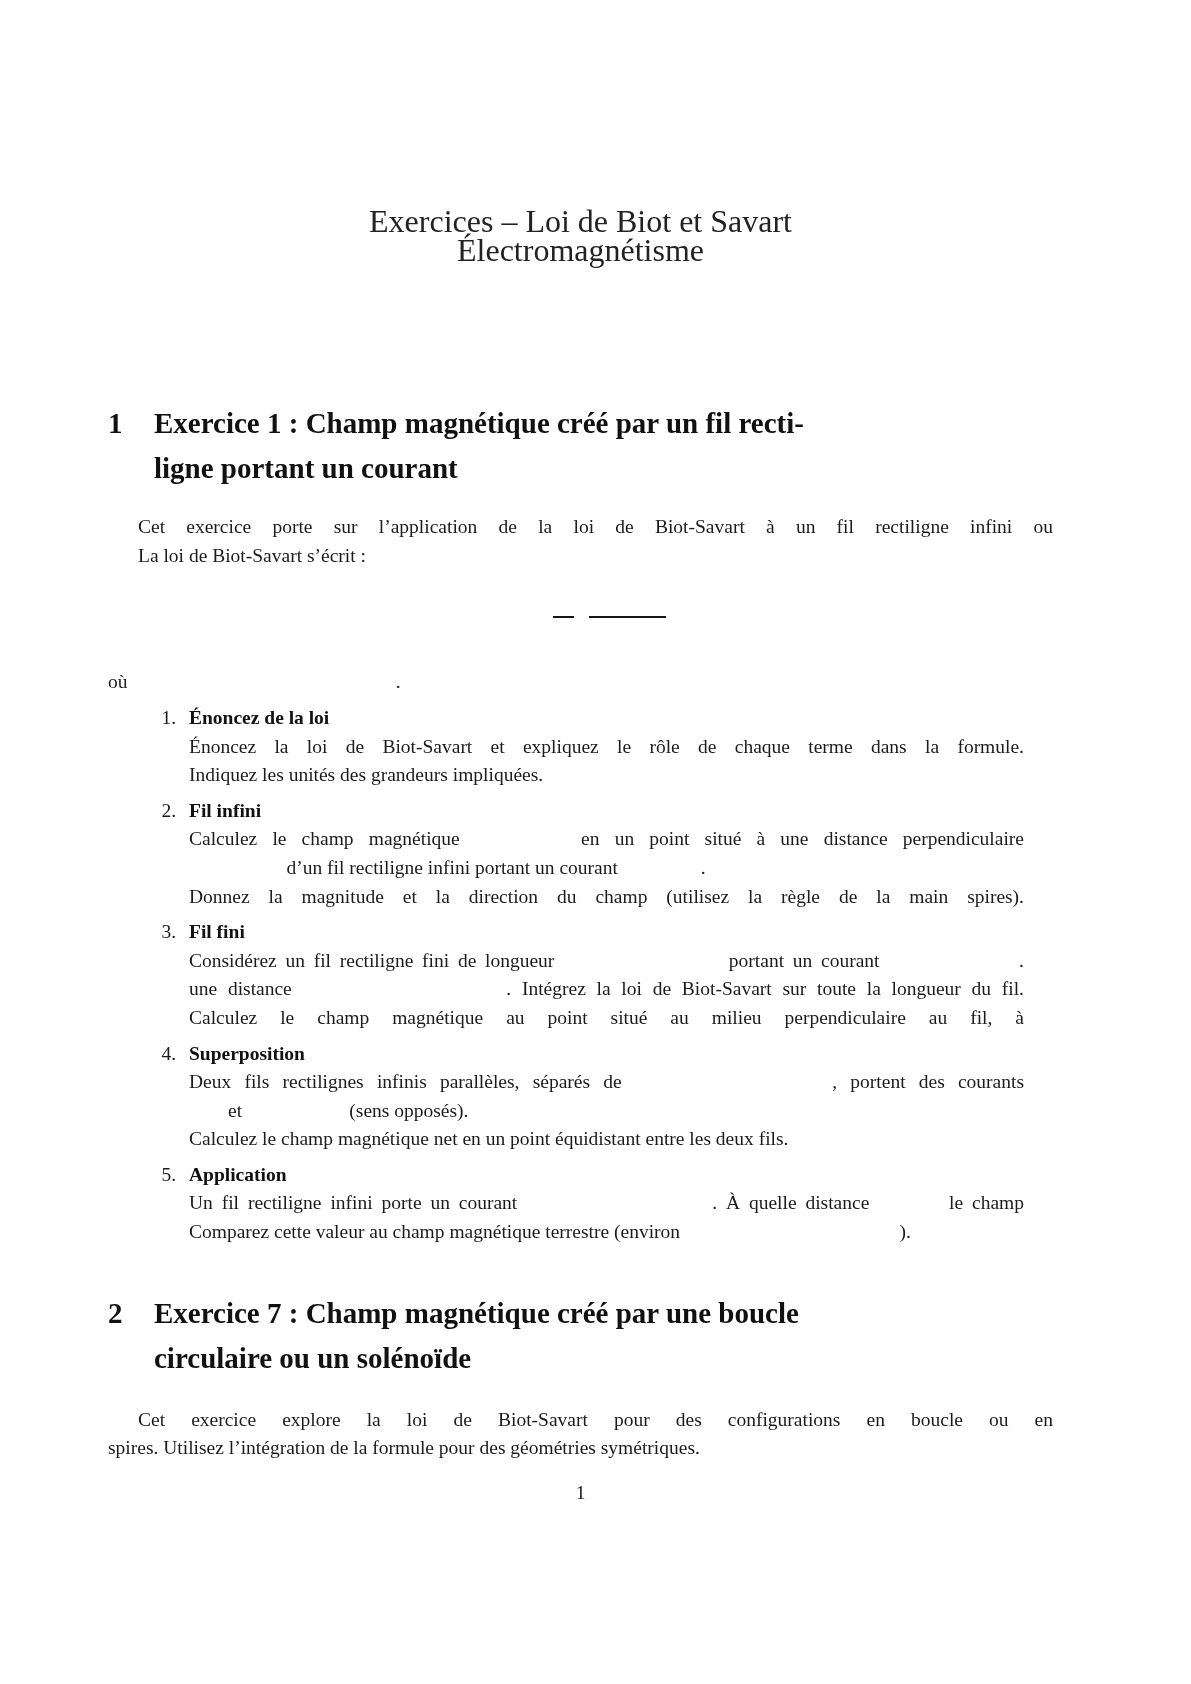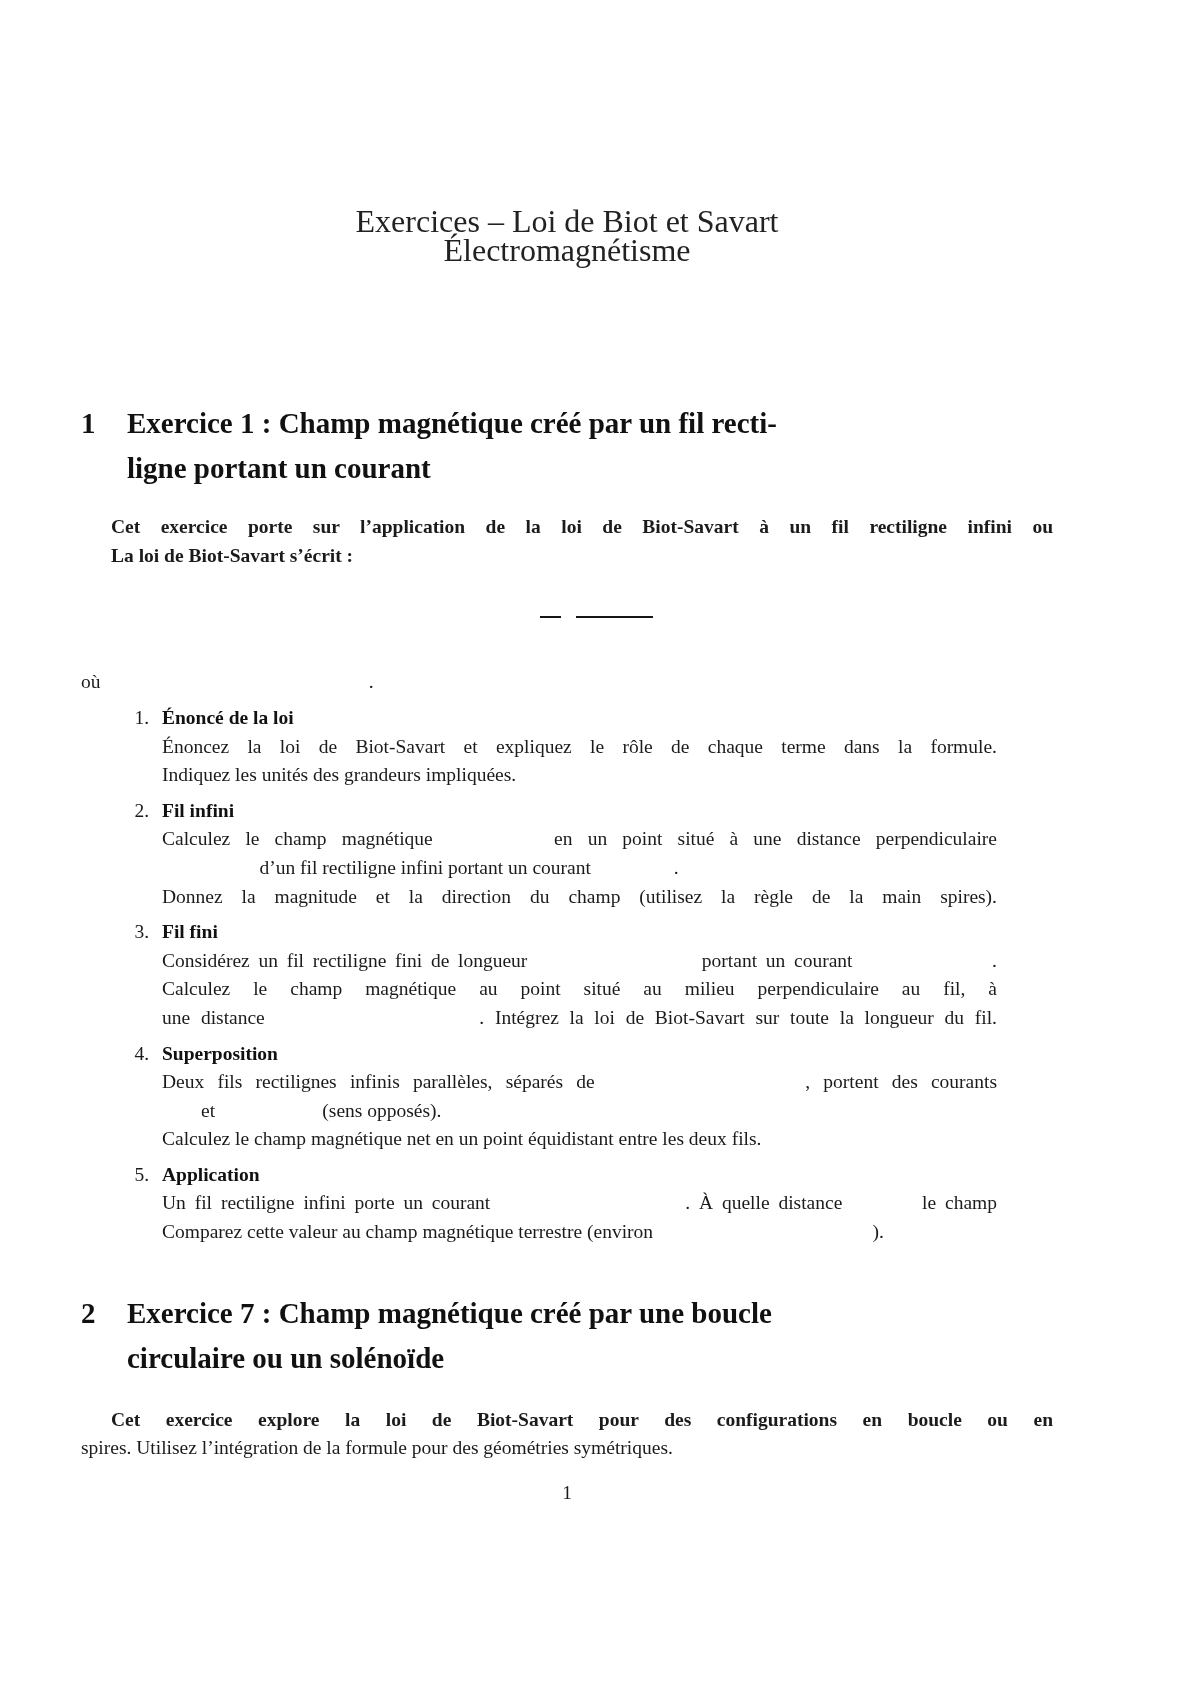--- a/index.html
+++ b/index.html
@@ -3,24 +3,24 @@
 <meta charset="utf-8">
 <style>
   html,body { margin:0; padding:0; background:#ffffff; }
   body {
     width:1191px; height:1684px;
     font-family:"Liberation Serif", serif;
     font-size:19.5px; color:#1b1b1b;
     -webkit-font-smoothing:antialiased;
   }
   .page { position:relative; width:1191px; height:1684px; overflow:hidden; background:#fff; }
-  .content { padding:0 138px 0 81px; }
+  .content { padding:0 138px 0 108px; }
   .line { white-space:nowrap; line-height:28.6px; }
   .j { text-align:justify; text-align-last:justify; }
-  .indent { text-indent:30px;font-weight:bold; }
+  .indent { text-indent:30px; }
 
   .doc-title { margin-top:207px; text-align:center; font-size:32px; line-height:49px; color:#222; }
 
   .sec-heading { display:flex; font-weight:bold; font-size:29px; line-height:45px; color:#111; }
   .sec-heading.first { margin-top:137px; }
   .sec-heading.second { margin-top:44px; }
   .sec-num { width:46px; flex:0 0 46px; }
   .sec-text { flex:1; }
   .sec-text .hline { white-space:nowrap; }
 
@@ -73,43 +73,43 @@
 
     <div class="where">
       <div class="line">où&nbsp;&nbsp;&nbsp;&nbsp;&nbsp;&nbsp;&nbsp;&nbsp;&nbsp;&nbsp;&nbsp;&nbsp;&nbsp;&nbsp;&nbsp;&nbsp;&nbsp;&nbsp;&nbsp;&nbsp;&nbsp;&nbsp;&nbsp;&nbsp;&nbsp;&nbsp;&nbsp;&nbsp;&nbsp;&nbsp;&nbsp;&nbsp;&nbsp;&nbsp;&nbsp;&nbsp;&nbsp;&nbsp;&nbsp;&nbsp;&nbsp;&nbsp;&nbsp;&nbsp;&nbsp;&nbsp;&nbsp;&nbsp;&nbsp;&nbsp;&nbsp;&nbsp;&nbsp;&nbsp;&nbsp;.</div>
     </div>
 
     <div class="enum">
 
       <div class="li">
         <div class="li-num">1.</div>
         <div class="li-body">
-          <div class="li-title">Énoncé de la loi</div>
+          <div class="li-title">Énoncez de la loi</div>
           <div class="line j">Énoncez la loi de Biot-Savart et expliquez le rôle de chaque terme dans la formule.</div>
           <div class="line">Indiquez les unités des grandeurs impliquées.</div>
         </div>
       </div>
 
       <div class="li">
         <div class="li-num">2.</div>
         <div class="li-body">
           <div class="li-title">Fil infini</div>
           <div class="line j">Calculez le champ magnétique&nbsp;&nbsp;&nbsp;&nbsp;&nbsp;&nbsp;&nbsp;&nbsp;en un point situé à une distance perpendiculaire</div>
           <div class="line">&nbsp;&nbsp;&nbsp;&nbsp;&nbsp;&nbsp;&nbsp;&nbsp;&nbsp;&nbsp;&nbsp;&nbsp;&nbsp;&nbsp;&nbsp;&nbsp;&nbsp;&nbsp;&nbsp;&nbsp;d’un fil rectiligne infini portant un courant&nbsp;&nbsp;&nbsp;&nbsp;&nbsp;&nbsp;&nbsp;&nbsp;&nbsp;&nbsp;&nbsp;&nbsp;&nbsp;&nbsp;&nbsp;&nbsp;&nbsp;.</div>
           <div class="line j">Donnez la magnitude et la direction du champ (utilisez la règle de la main spires).</div>
         </div>
       </div>
 
       <div class="li">
         <div class="li-num">3.</div>
         <div class="li-body">
           <div class="li-title">Fil fini</div>
           <div class="line j">Considérez un fil rectiligne fini de longueur&nbsp;&nbsp;&nbsp;&nbsp;&nbsp;&nbsp;&nbsp;&nbsp;&nbsp;&nbsp;&nbsp;&nbsp;&nbsp;&nbsp;&nbsp;&nbsp;&nbsp;&nbsp;&nbsp;&nbsp;portant un courant&nbsp;&nbsp;&nbsp;&nbsp;&nbsp;&nbsp;&nbsp;&nbsp;&nbsp;&nbsp;&nbsp;&nbsp;&nbsp;&nbsp;&nbsp;&nbsp;.</div>
+          <div class="line j">une distance&nbsp;&nbsp;&nbsp;&nbsp;&nbsp;&nbsp;&nbsp;&nbsp;&nbsp;&nbsp;&nbsp;&nbsp;&nbsp;&nbsp;&nbsp;&nbsp;&nbsp;&nbsp;&nbsp;&nbsp;. Intégrez la loi de Biot-Savart sur toute la longueur du fil.</div>
           <div class="line j">Calculez le champ magnétique au point situé au milieu perpendiculaire au fil, à</div>
-          <div class="line j">une distance&nbsp;&nbsp;&nbsp;&nbsp;&nbsp;&nbsp;&nbsp;&nbsp;&nbsp;&nbsp;&nbsp;&nbsp;&nbsp;&nbsp;&nbsp;&nbsp;&nbsp;&nbsp;&nbsp;&nbsp;. Intégrez la loi de Biot-Savart sur toute la longueur du fil.</div>
         </div>
       </div>
 
       <div class="li">
         <div class="li-num">4.</div>
         <div class="li-body">
           <div class="li-title">Superposition</div>
           <div class="line j">Deux fils rectilignes infinis parallèles, séparés de&nbsp;&nbsp;&nbsp;&nbsp;&nbsp;&nbsp;&nbsp;&nbsp;&nbsp;&nbsp;&nbsp;&nbsp;&nbsp;&nbsp;&nbsp;&nbsp;, portent des courants</div>
           <div class="line">&nbsp;&nbsp;&nbsp;&nbsp;&nbsp;&nbsp;&nbsp;&nbsp;et&nbsp;&nbsp;&nbsp;&nbsp;&nbsp;&nbsp;&nbsp;&nbsp;&nbsp;&nbsp;&nbsp;&nbsp;&nbsp;&nbsp;&nbsp;&nbsp;&nbsp;&nbsp;&nbsp;&nbsp;&nbsp;&nbsp;(sens opposés).</div>
           <div class="line">Calculez le champ magnétique net en un point équidistant entre les deux fils.</div>

